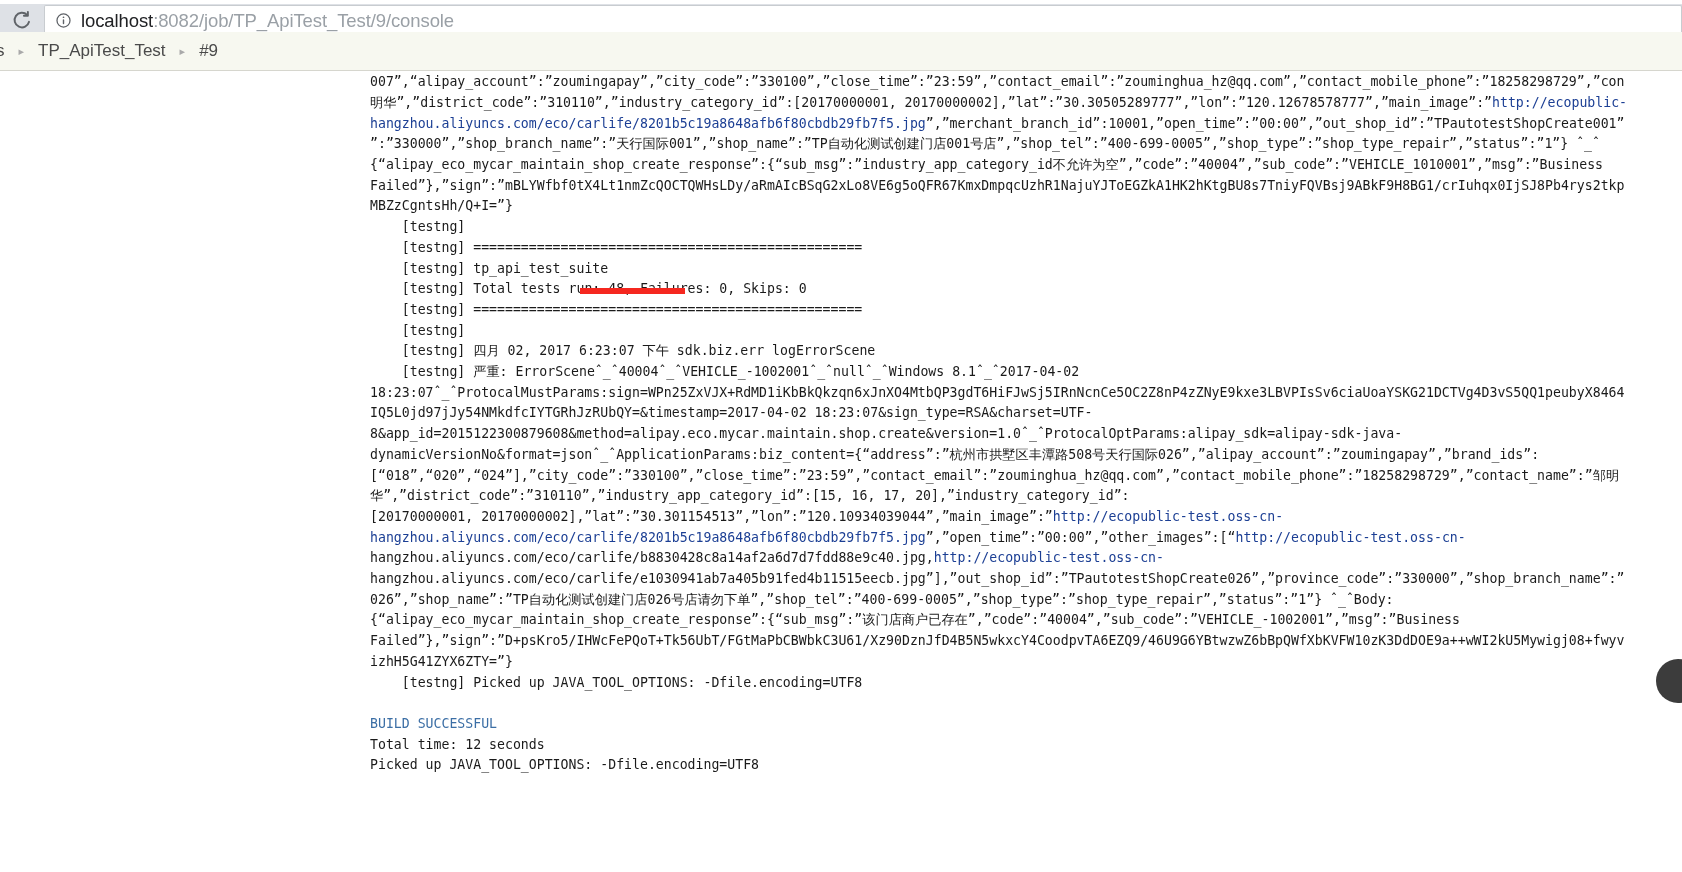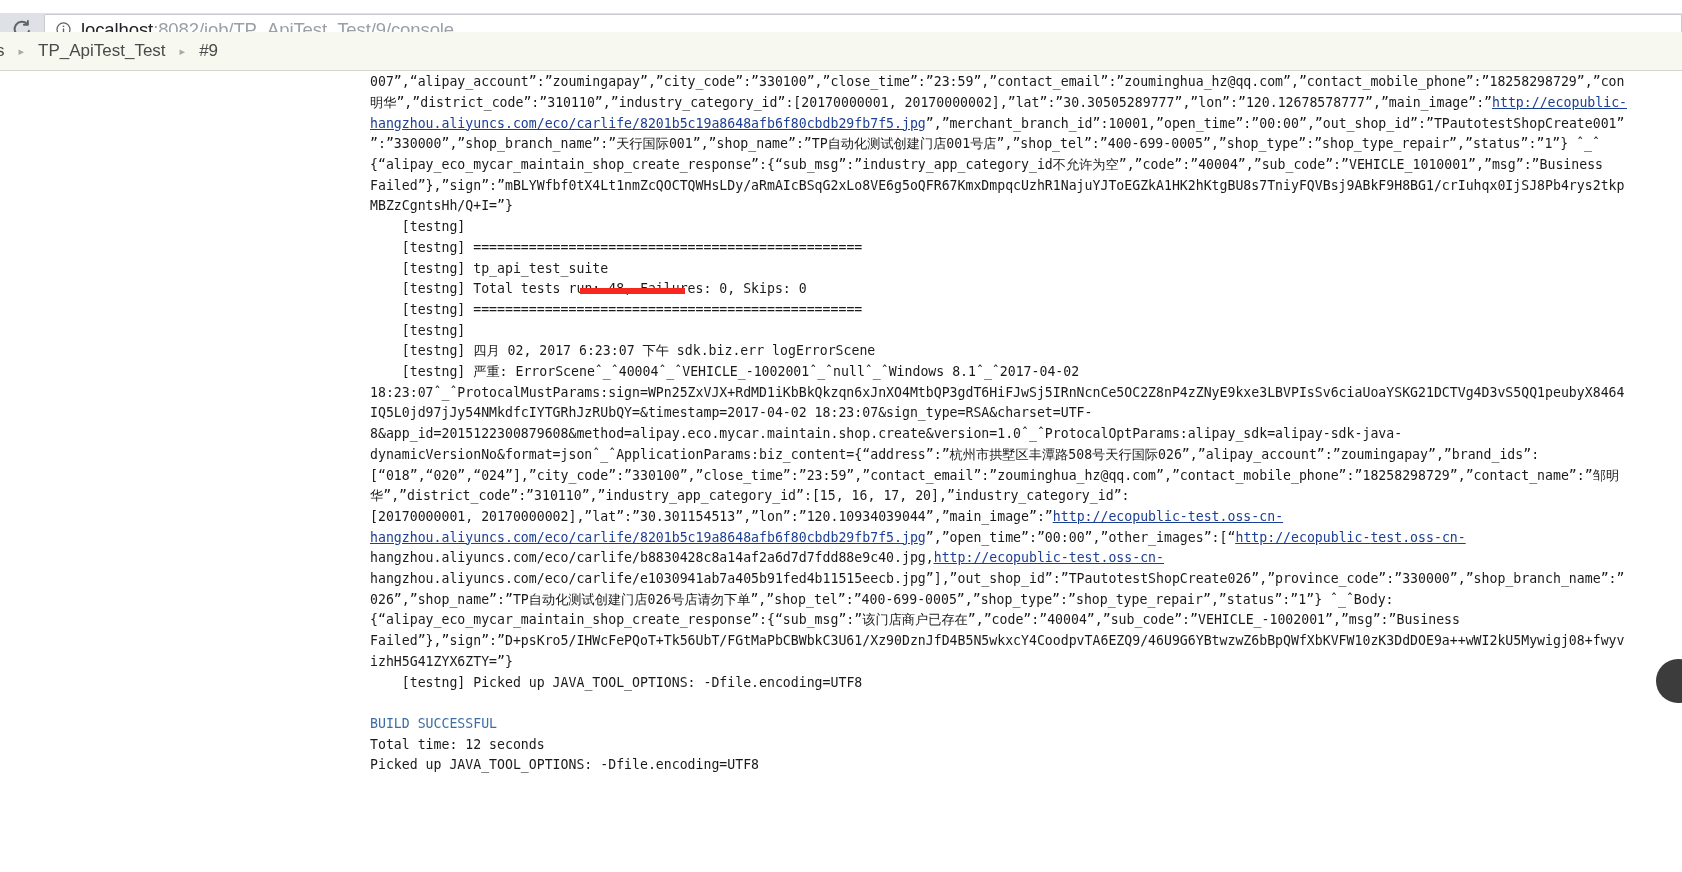--- a/index.html
+++ b/index.html
@@ -6,21 +6,21 @@
   html, body {
     margin: 0; padding: 0;
     width: 1682px; height: 872px;
     background: #ffffff;
     font-family: "Liberation Sans", sans-serif;
     overflow: hidden;
   }
 
   
   #browser-chrome {
-    position: absolute; top: 13px; left: 0;
+    position: absolute; top: 4px; left: 0;
     width: 1598px; height: 32px;
     background: #dee1e6;
     display: flex; align-items: flex-end;
   }
   #toolbar-row {
     position: absolute; top: 0; left: 0;
     width: 1682px; height: 32px;
     display: flex; align-items: center;
     background: #dee1e6;
   }
@@ -90,21 +90,21 @@
     top: -12px;
     width: 1320px;
     font-family: "DejaVu Sans Mono", "Liberation Mono", monospace;
     font-size: 13.2px;
     line-height: 20.7px;
     color: #1a1a1a;
     white-space: pre-wrap;
     word-break: break-all;
     letter-spacing: 0px;
   }
-  .lnk { color: #1c3f94; text-decoration: underline; }
+  .lnk { color: #1c3f94; }
   .build-ok { color: #3b6ea5; }
   .blk { display: block; white-space: pre-wrap; word-break: break-all; }
 
   
   #red-underline {
     position: absolute;
     left: 580px;
     top: 217px;
     width: 105px;
     height: 6px;

